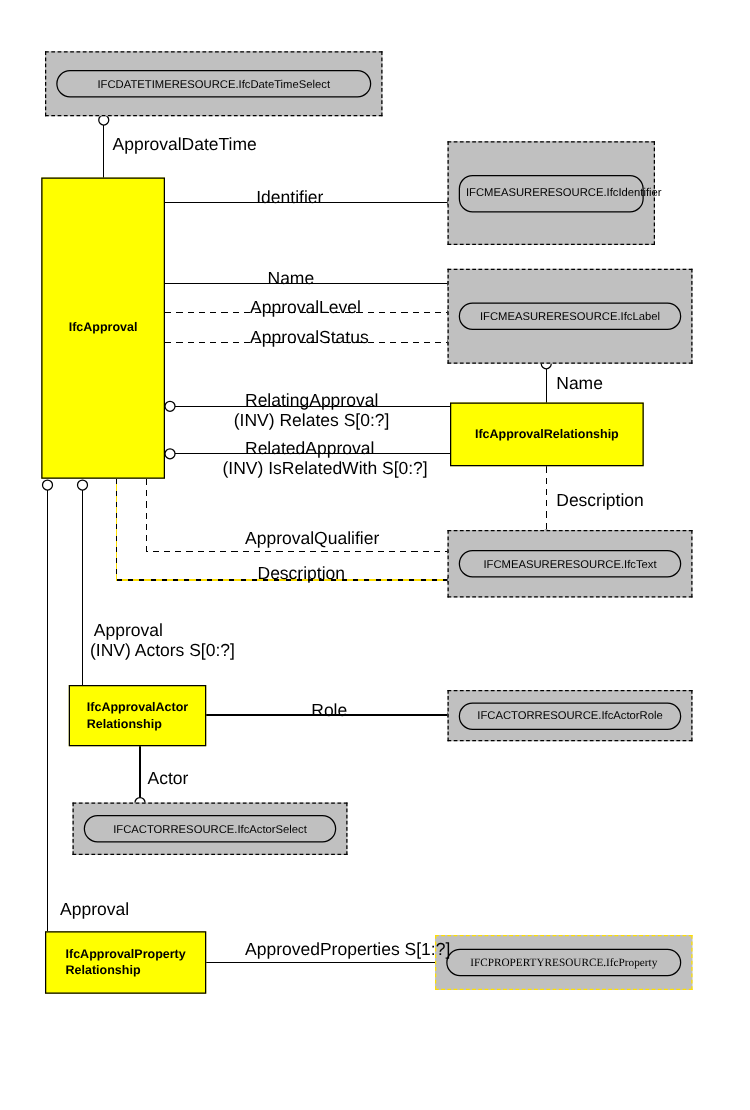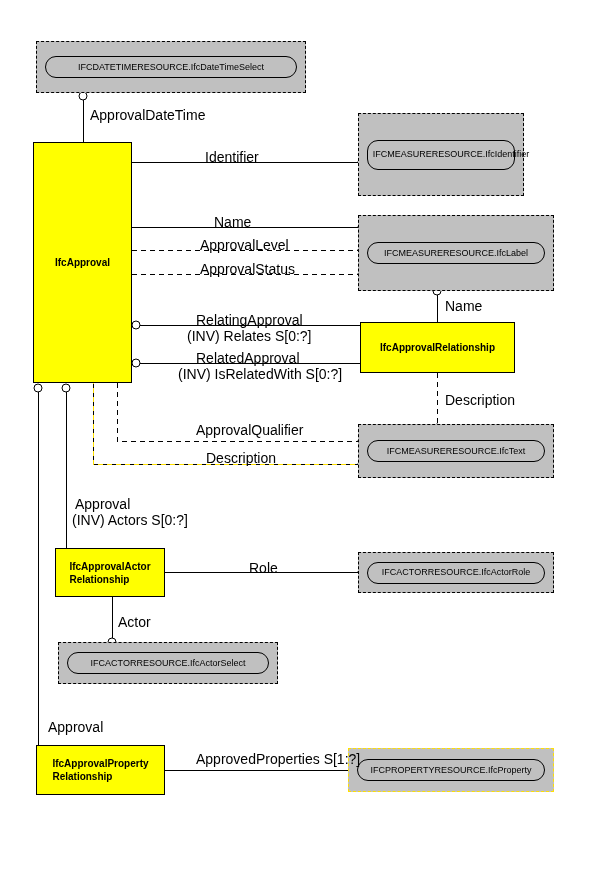--- a/index.html
+++ b/index.html
@@ -40,20 +40,21 @@
   }
   .sel {
     position: absolute;
     background: #c0c0c0;
     border: 1px dashed #000000;
     box-sizing: border-box;
     z-index: 2;
   }
   .sel.acc {
     border: 1px dashed #ffe000;
+    font-family: Liberation Serif, serif;
   }
   .sel-inner {
     position: absolute;
     left: 8px;
     right: 8px;
     top: 50%;
     transform: translateY(-50%);
     height: 22px;
     border: 1px solid #000000;
     border-radius: 11px;

